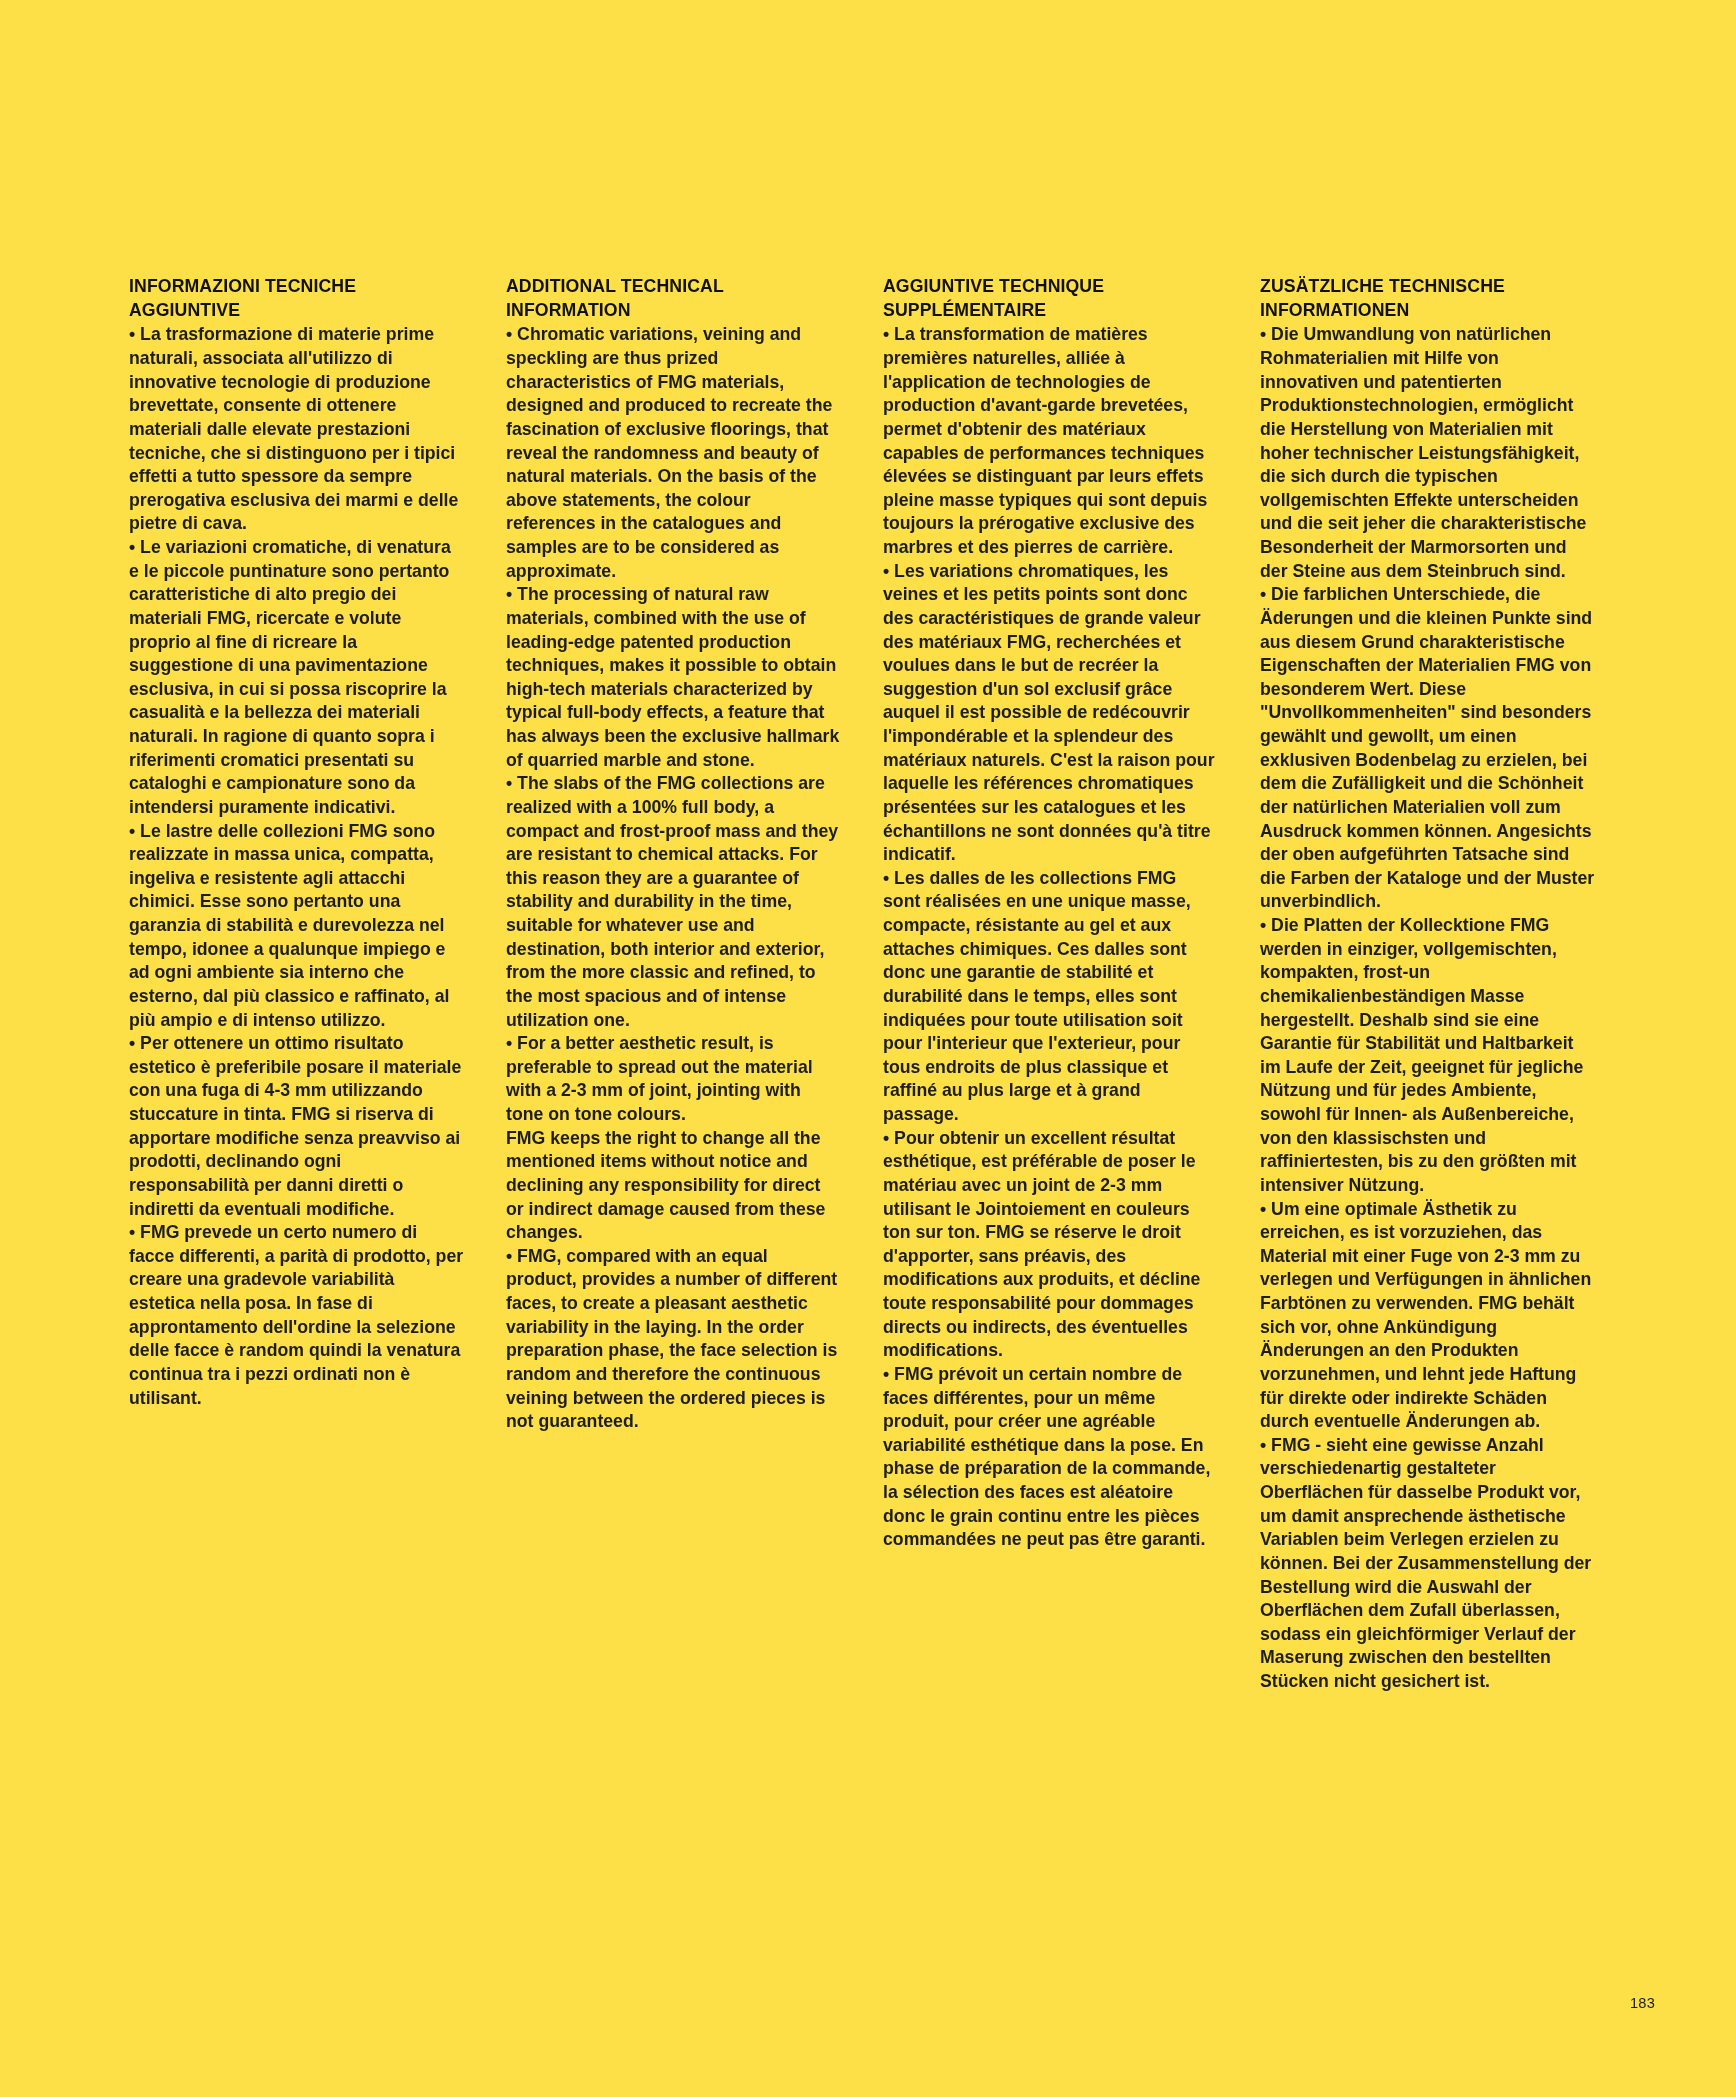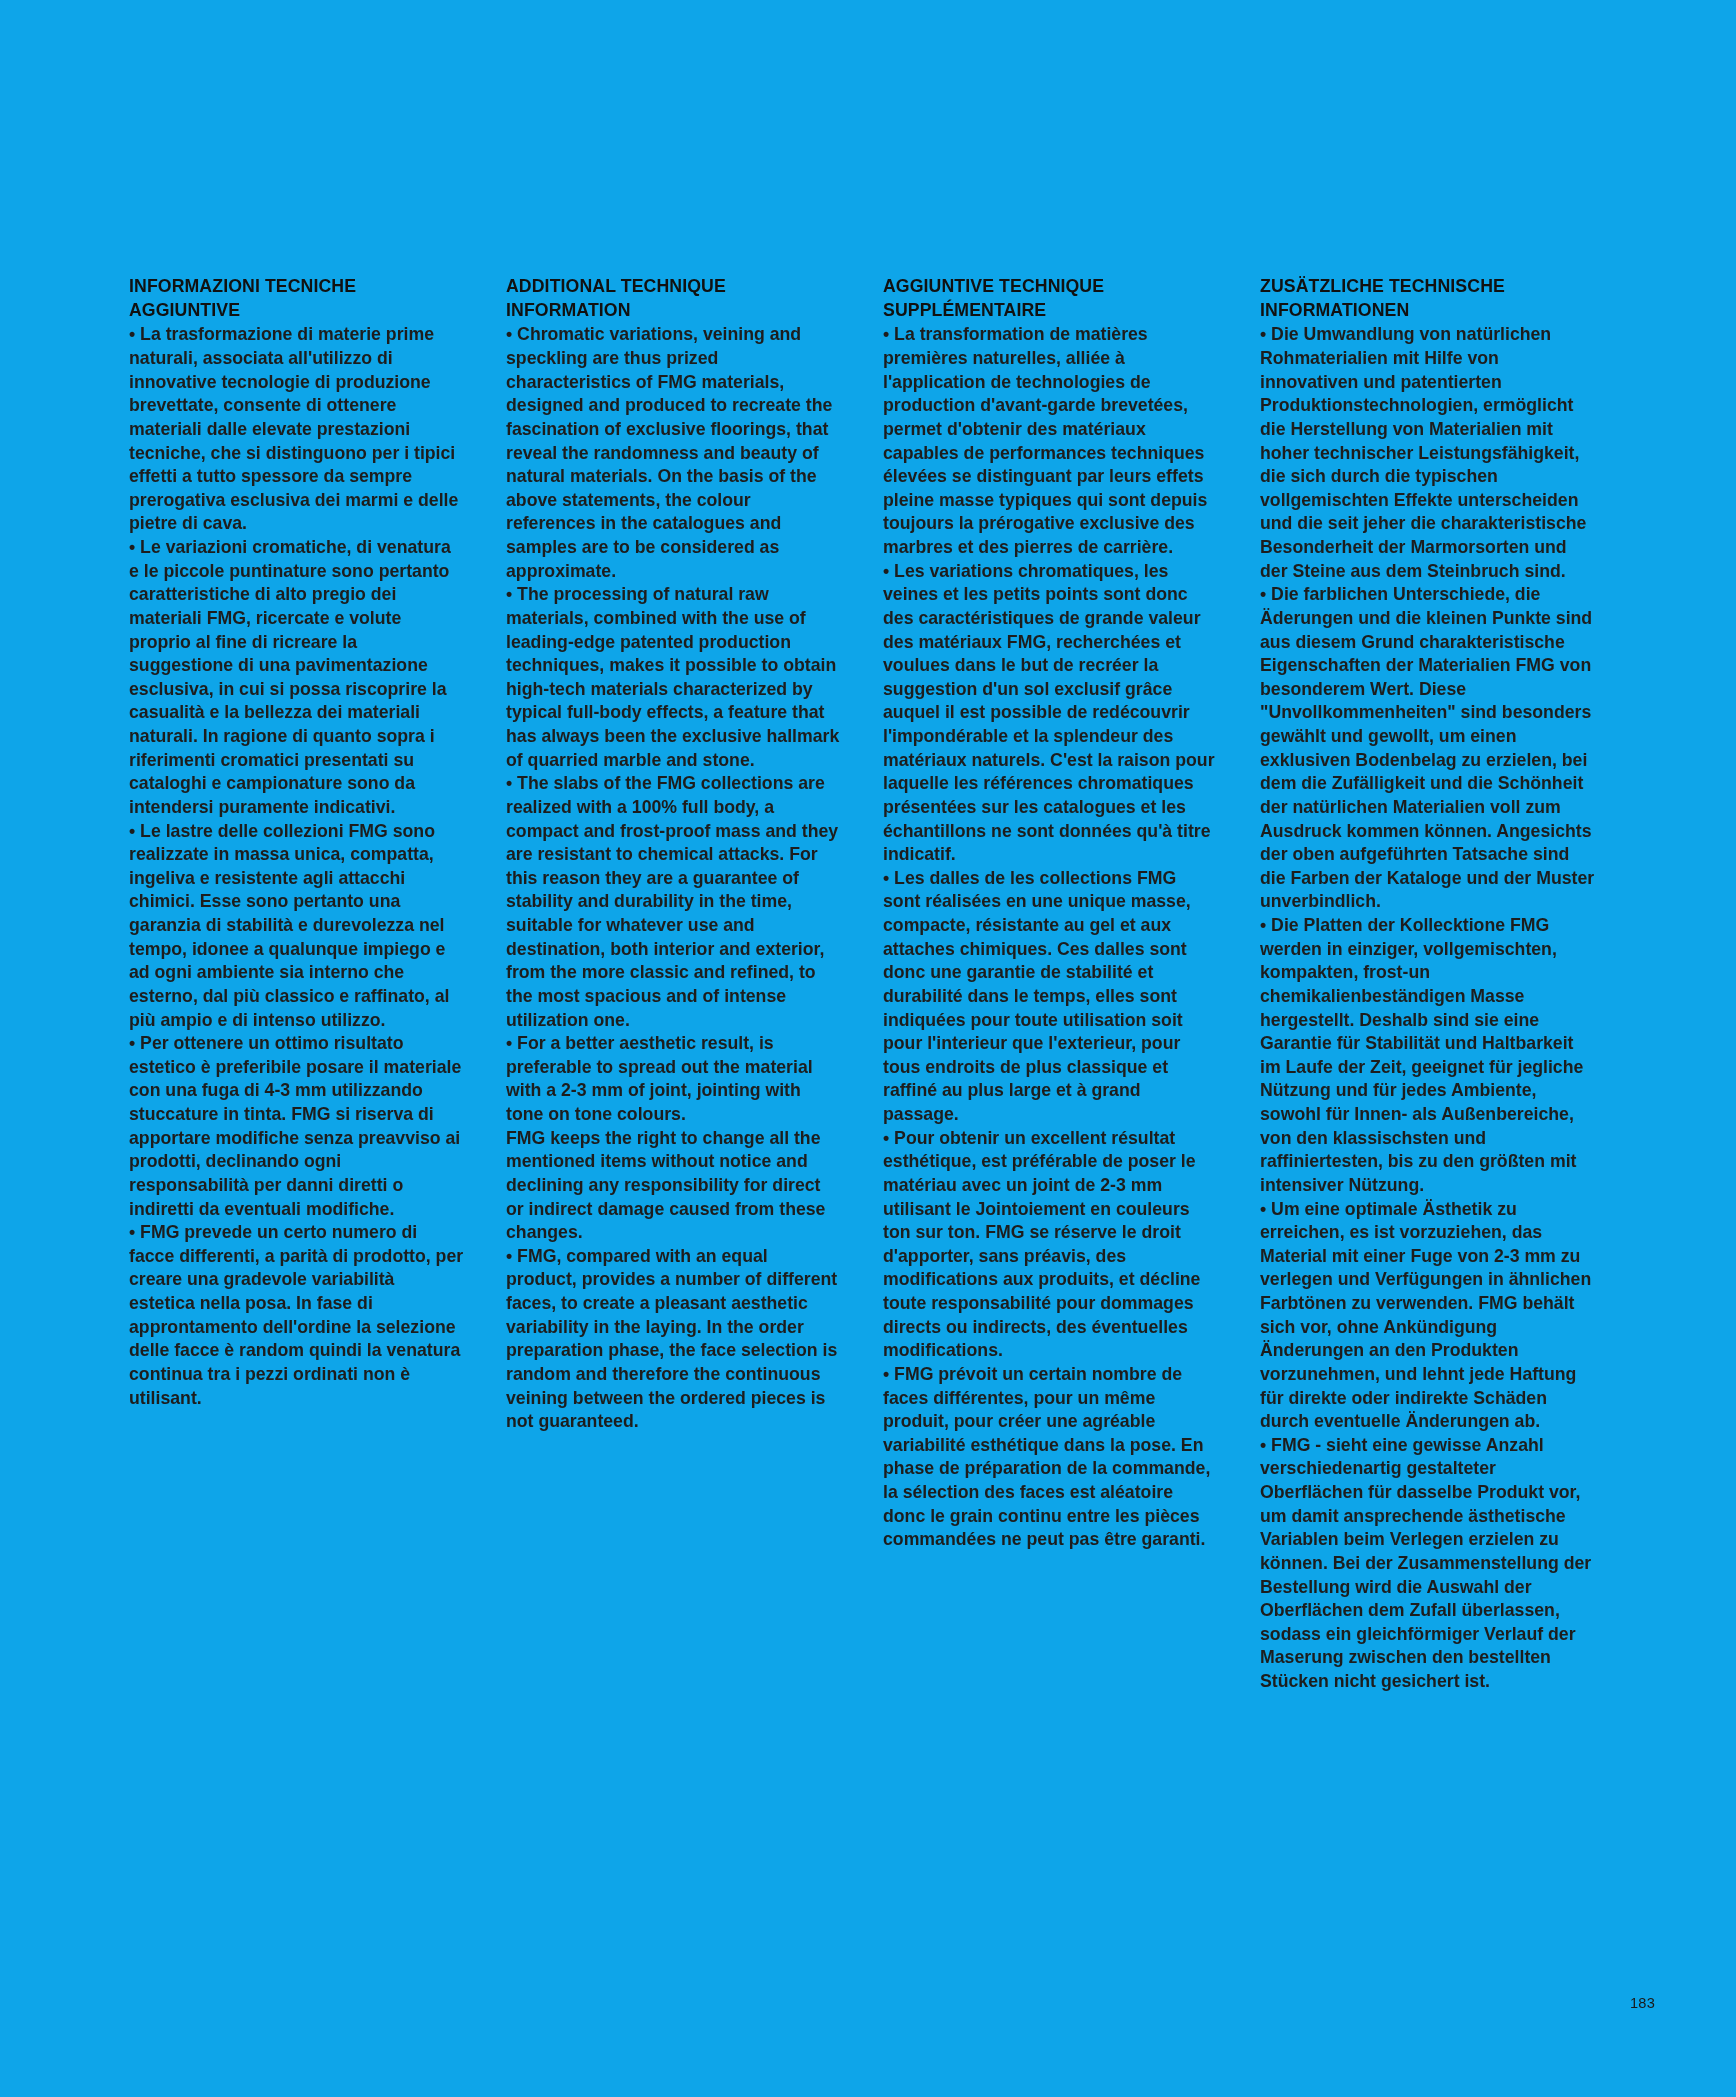--- a/index.html
+++ b/index.html
@@ -13,21 +13,21 @@
     position: relative;
     font-family: "Liberation Sans", sans-serif;
     color: #1a1a1a;
     -webkit-font-smoothing: antialiased;
   }
   .page {
     position: absolute;
     left: 0; top: 0;
     width: 1736px;
     height: 2097px;
-    background: #0ea5e9;
+    background: #fde047;
   }
   .columns {
     position: absolute;
     left: 129px;
     top: 275px;
     width: 1550px;
     display: flex;
     flex-direction: row;
     gap: 0;
   }
@@ -80,21 +80,21 @@
       <div class="col-body">
         <p class="bullet-para">• La trasformazione di materie prime naturali, associata all'utilizzo di innovative tecnologie di produzione brevettate, consente di ottenere materiali dalle elevate prestazioni tecniche, che si distinguono per i tipici effetti a tutto spessore da sempre prerogativa esclusiva dei marmi e delle pietre di cava.</p>
         <p class="bullet-para">• Le variazioni cromatiche, di venatura e le piccole puntinature sono pertanto caratteristiche di alto pregio dei materiali FMG, ricercate e volute proprio al fine di ricreare la suggestione di una pavimentazione esclusiva, in cui si possa riscoprire la casualità e la bellezza dei materiali naturali. In ragione di quanto sopra i riferimenti cromatici presentati su cataloghi e campionature sono da intendersi puramente indicativi.</p>
         <p class="bullet-para">• Le lastre delle collezioni FMG sono realizzate in massa unica, compatta, ingeliva e resistente agli attacchi chimici. Esse sono pertanto una garanzia di stabilità e durevolezza nel tempo, idonee a qualunque impiego e ad ogni ambiente sia interno che esterno, dal più classico e raffinato, al più ampio e di intenso utilizzo.</p>
         <p class="bullet-para">• Per ottenere un ottimo risultato estetico è preferibile posare il materiale con una fuga di 4-3 mm utilizzando stuccature in tinta. FMG si riserva di apportare modifiche senza preavviso ai prodotti, declinando ogni responsabilità per danni diretti o indiretti da eventuali modifiche.</p>
         <p class="bullet-para">• FMG prevede un certo numero di facce differenti, a parità di prodotto, per creare una gradevole variabilità estetica nella posa. In fase di approntamento dell'ordine la selezione delle facce è random quindi la venatura continua tra i pezzi ordinati non è utilisant.</p>
       </div>
     </div>
 
     <div class="col">
-      <h2 class="col-heading">ADDITIONAL TECHNIQUE
+      <h2 class="col-heading">ADDITIONAL TECHNICAL
 INFORMATION</h2>
       <div class="col-body">
         <p class="bullet-para">• Chromatic variations, veining and speckling are thus prized characteristics of FMG materials, designed and produced to recreate the fascination of exclusive floorings, that reveal the randomness and beauty of natural materials. On the basis of the above statements, the colour references in the catalogues and samples are to be considered as approximate.</p>
         <p class="bullet-para">• The processing of natural raw materials, combined with the use of leading-edge patented production techniques, makes it possible to obtain high-tech materials characterized by typical full-body effects, a feature that has always been the exclusive hallmark of quarried marble and stone.</p>
         <p class="bullet-para">• The slabs of the FMG collections are realized with a 100% full body, a compact and frost-proof mass and they are resistant to chemical attacks. For this reason they are a guarantee of stability and durability in the time, suitable for whatever use and destination, both interior and exterior, from the more classic and refined, to the most spacious and of intense utilization one.</p>
         <p class="bullet-para">• For a better aesthetic result, is preferable to spread out the material with a 2-3 mm of joint, jointing with tone on tone colours.
 FMG keeps the right to change all the mentioned items without notice and declining any responsibility for direct or indirect damage caused from these changes.</p>
         <p class="bullet-para">• FMG, compared with an equal product, provides a number of different faces, to create a pleasant aesthetic variability in the laying. In the order preparation phase, the face selection is random and therefore the continuous veining between the ordered pieces is not guaranteed.</p>
       </div>
     </div>

